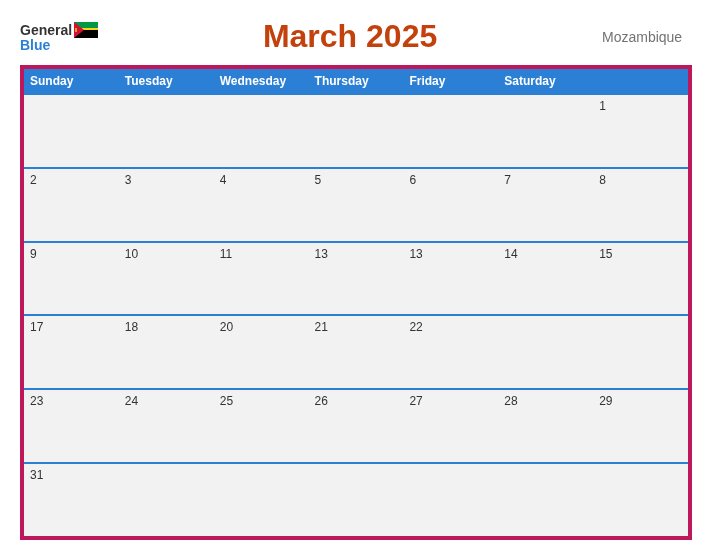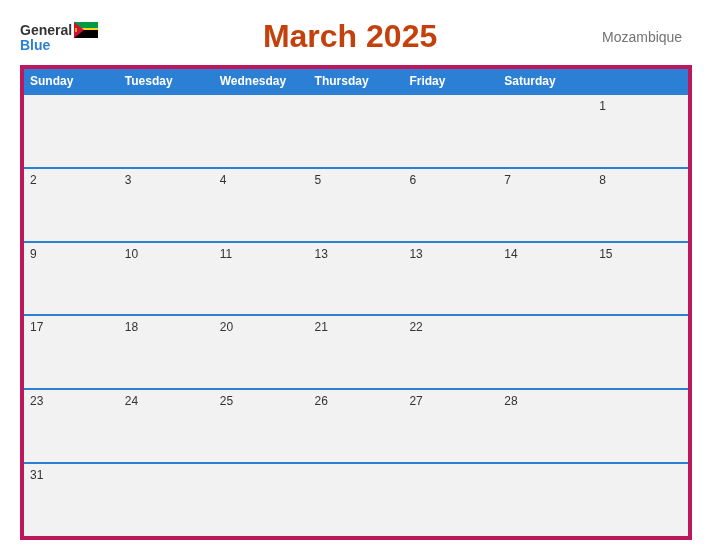--- a/index.html
+++ b/index.html
@@ -233,20 +233,23 @@
           </div>
           <div class="cal-cell">
             <span class="day-num">26</span>
           </div>
           <div class="cal-cell">
             <span class="day-num">27</span>
           </div>
           <div class="cal-cell">
             <span class="day-num">28</span>
           </div>
+          <div class="cal-cell">
+            <span class="day-num">29</span>
+          </div>
         </div>
         <div class="cal-week">
           <div class="cal-cell">
             <span class="day-num">31</span>
           </div>
           <div class="cal-cell empty"></div>
           <div class="cal-cell empty"></div>
           <div class="cal-cell empty"></div>
           <div class="cal-cell empty"></div>
           <div class="cal-cell empty"></div>

